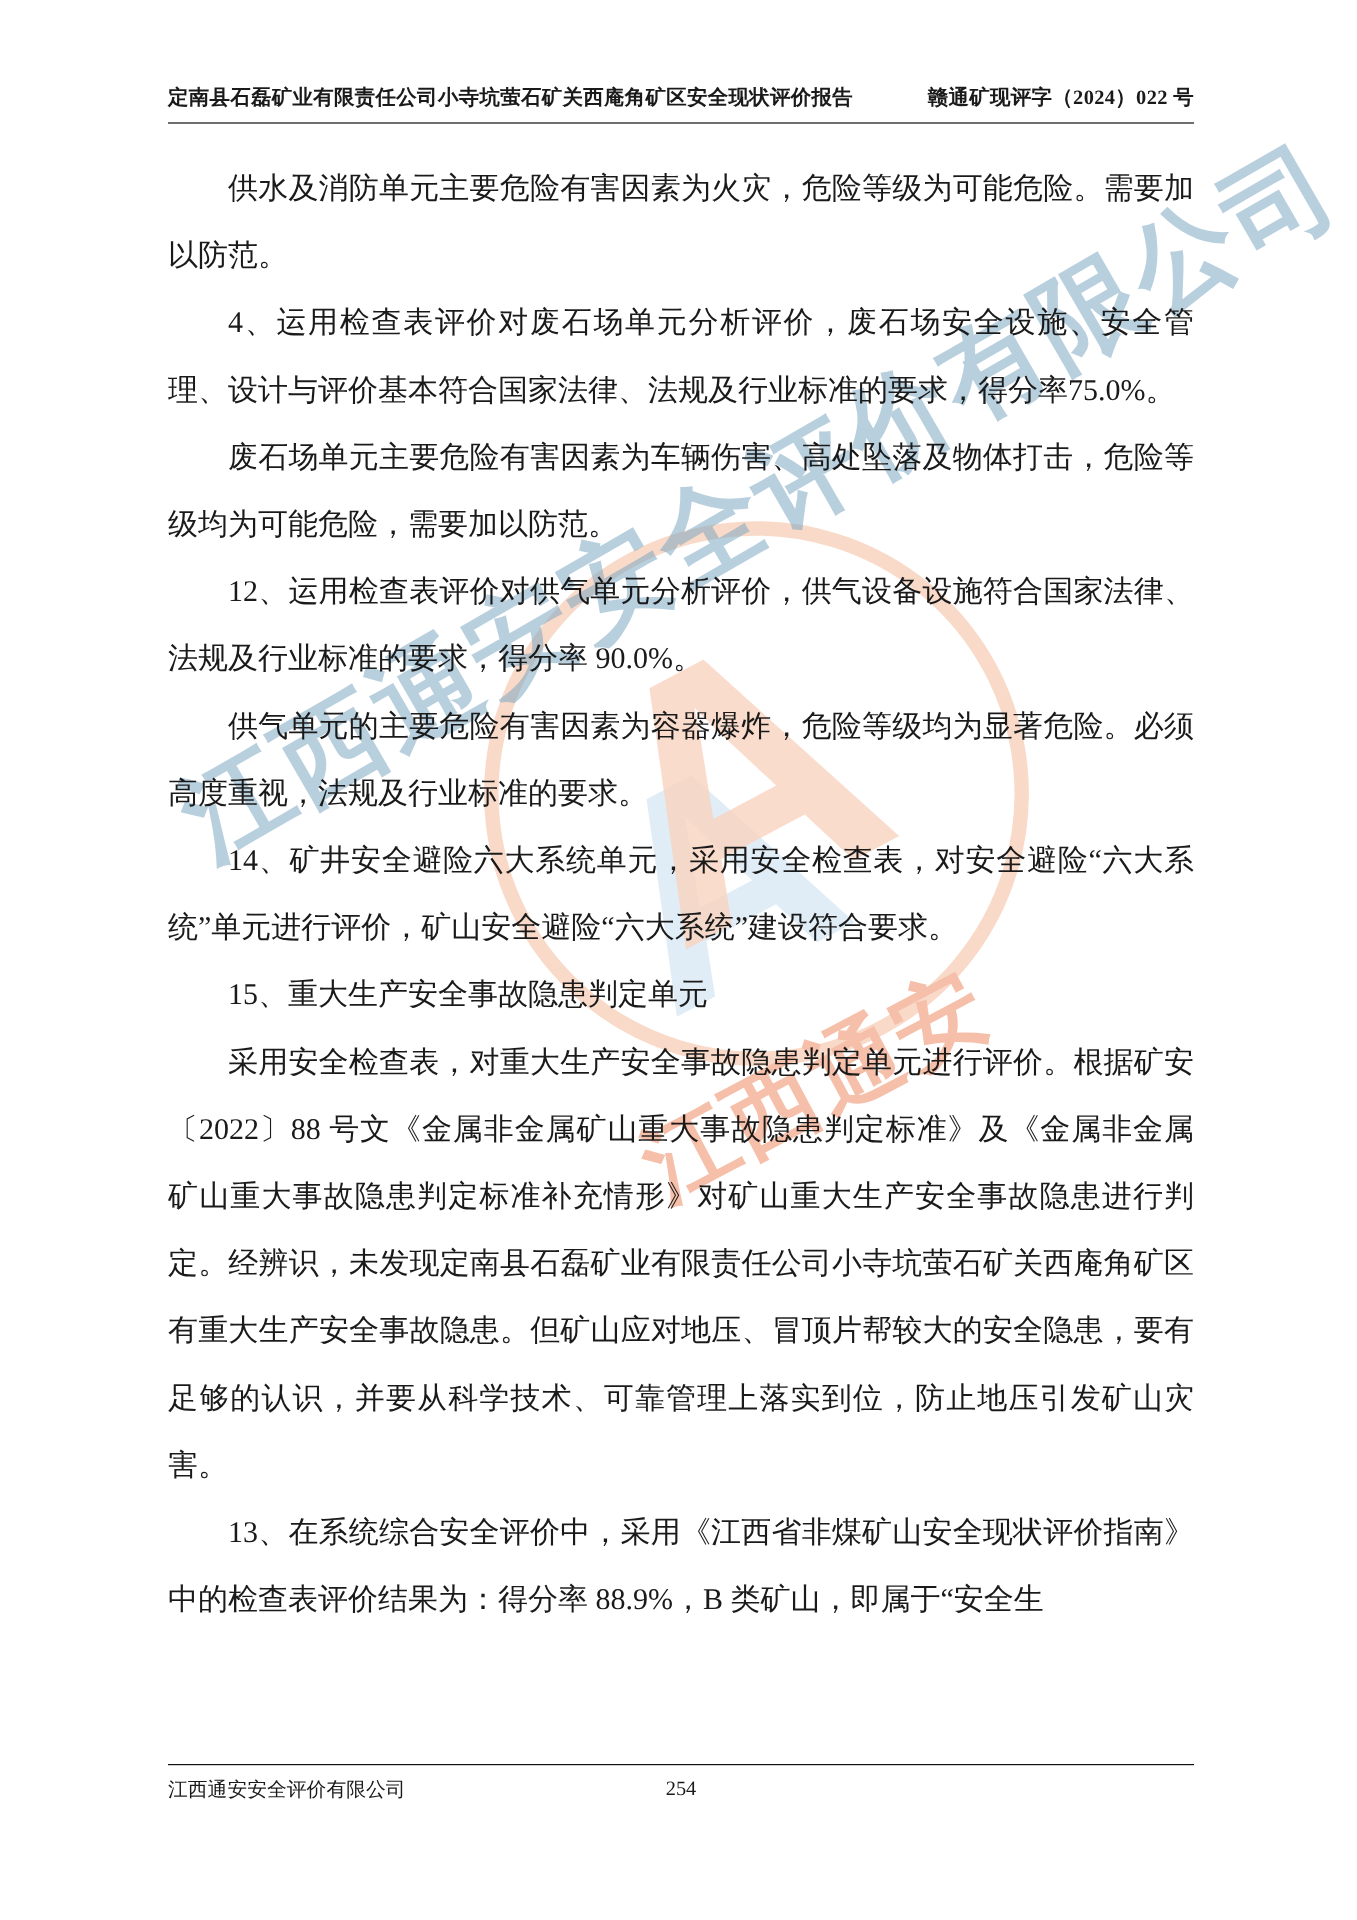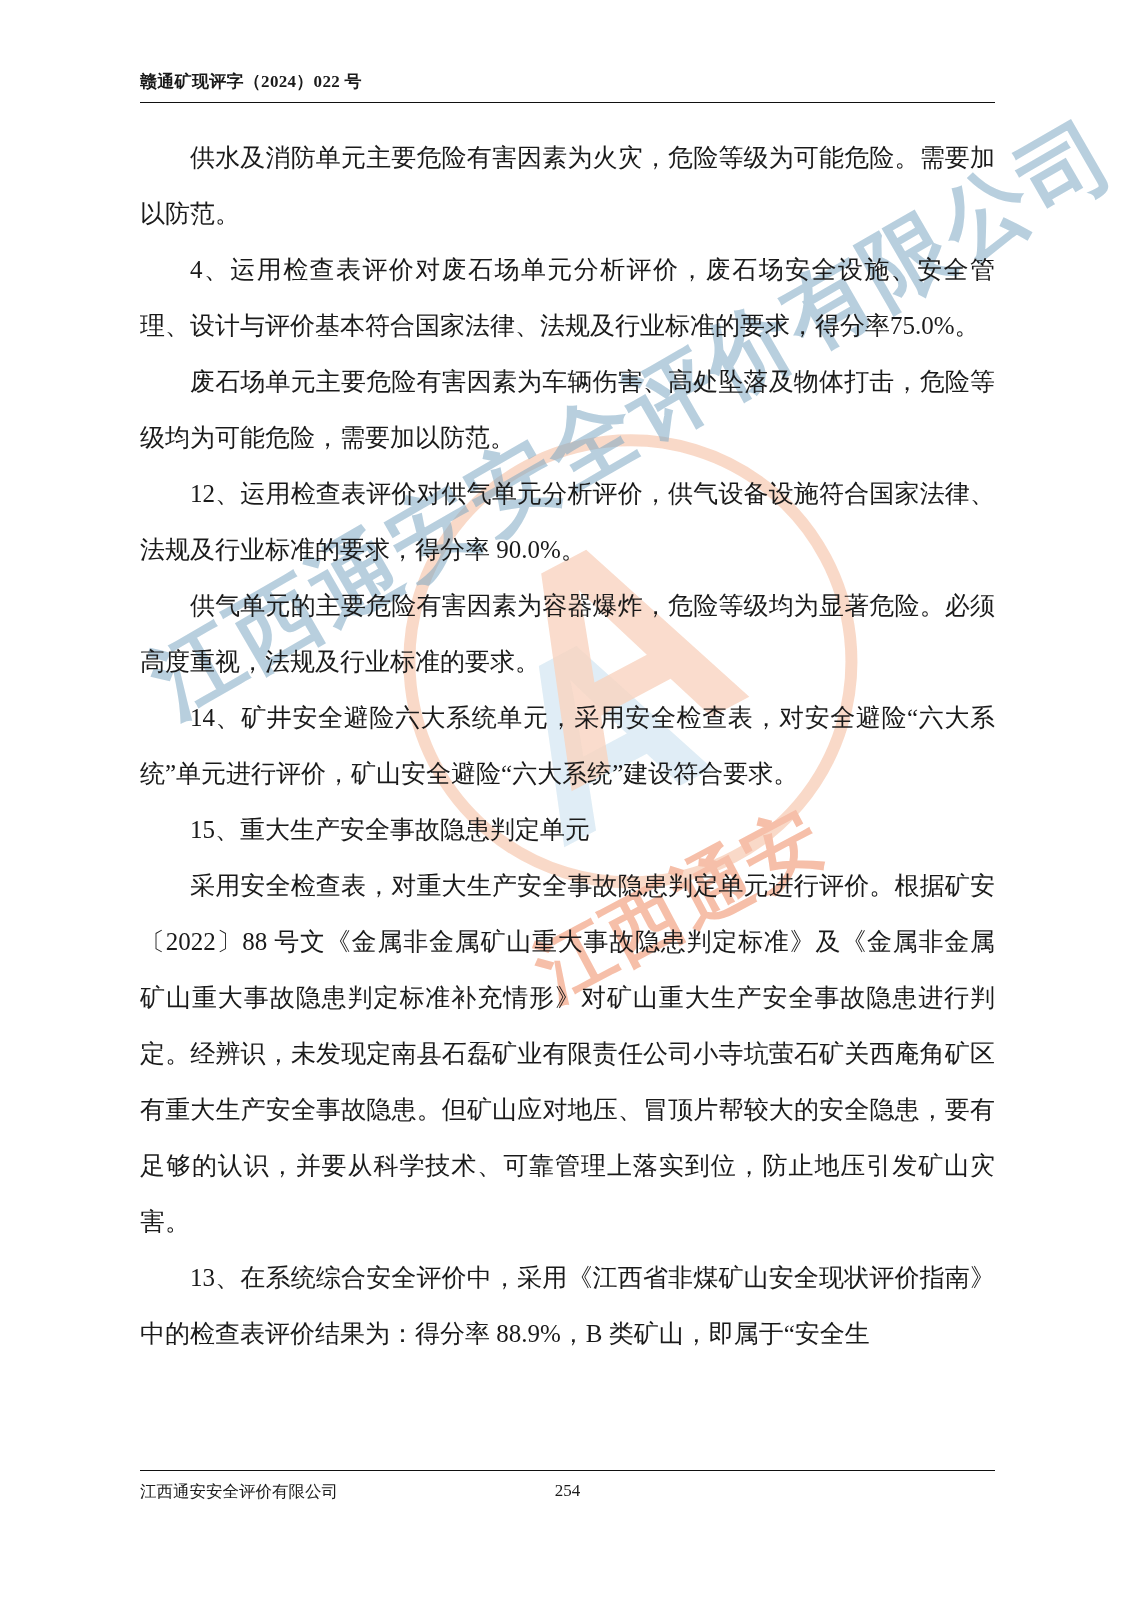--- a/index.html
+++ b/index.html
@@ -160,20 +160,21 @@
     <div class="wm-logo">
       <div class="wm-ring"></div>
       <div class="wm-a2">A</div>
       <div class="wm-a">A</div>
       <div class="wm-text-1">江西通安</div>
     </div>
     <div class="wm-text-2">江西通安安全评价有限公司</div>
   </div>
 
   <div class="header">
+    <div class="header-left">定南县石磊矿业有限责任公司小寺坑萤石矿关西庵角矿区安全现状评价报告</div>
     <div class="header-right">赣通矿现评字（2024）022 号</div>
   </div>
 
   <div class="content">
     <p>供水及消防单元主要危险有害因素为火灾，危险等级为可能危险。需要加以防范。</p>
     <p>4、运用检查表评价对废石场单元分析评价，废石场安全设施、安全管理、设计与评价基本符合国家法律、法规及行业标准的要求，得分率75.0%。</p>
     <p>废石场单元主要危险有害因素为车辆伤害、高处坠落及物体打击，危险等级均为可能危险，需要加以防范。</p>
     <p>12、运用检查表评价对供气单元分析评价，供气设备设施符合国家法律、法规及行业标准的要求，得分率 90.0%。</p>
     <p>供气单元的主要危险有害因素为容器爆炸，危险等级均为显著危险。必须高度重视，法规及行业标准的要求。</p>
     <p>14、矿井安全避险六大系统单元，采用安全检查表，对安全避险“六大系统”单元进行评价，矿山安全避险“六大系统”建设符合要求。</p>

